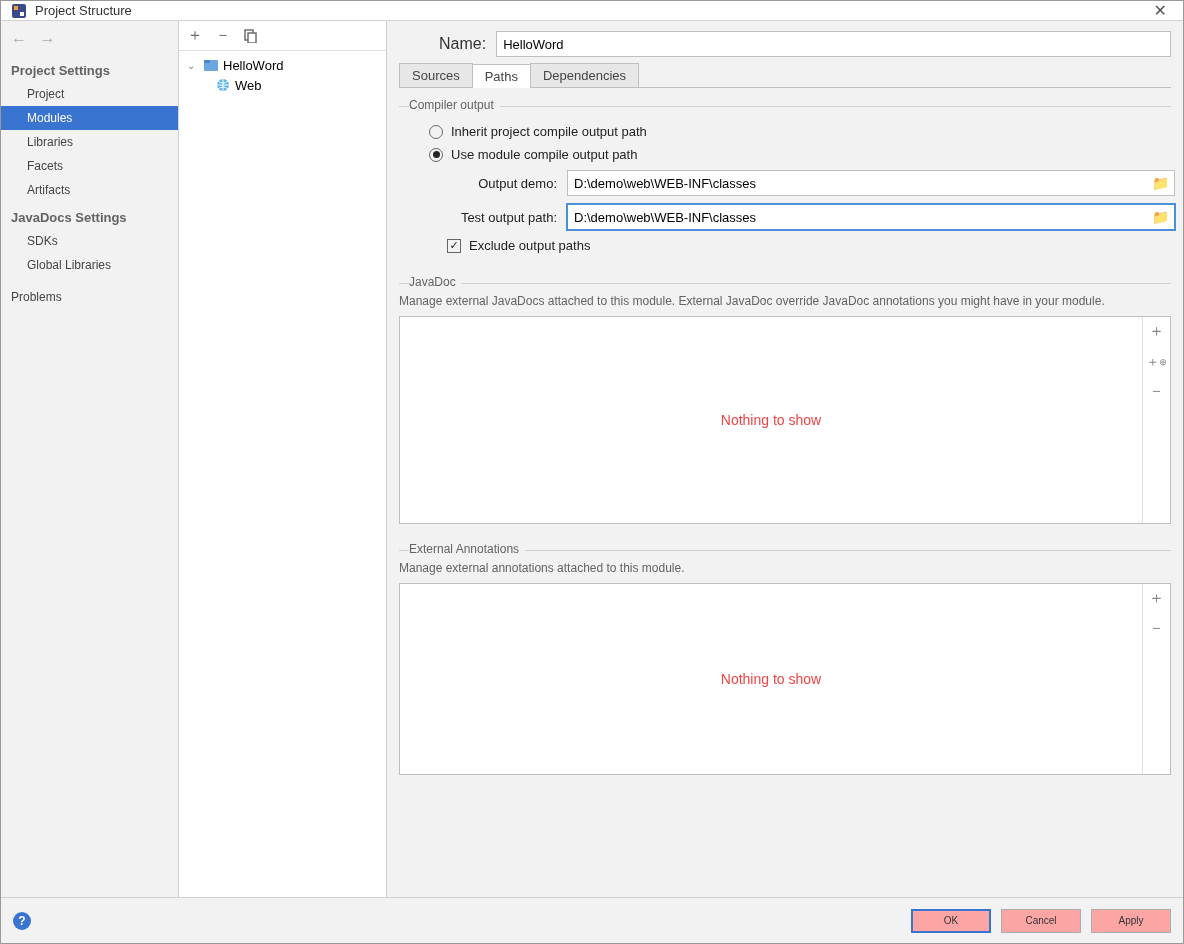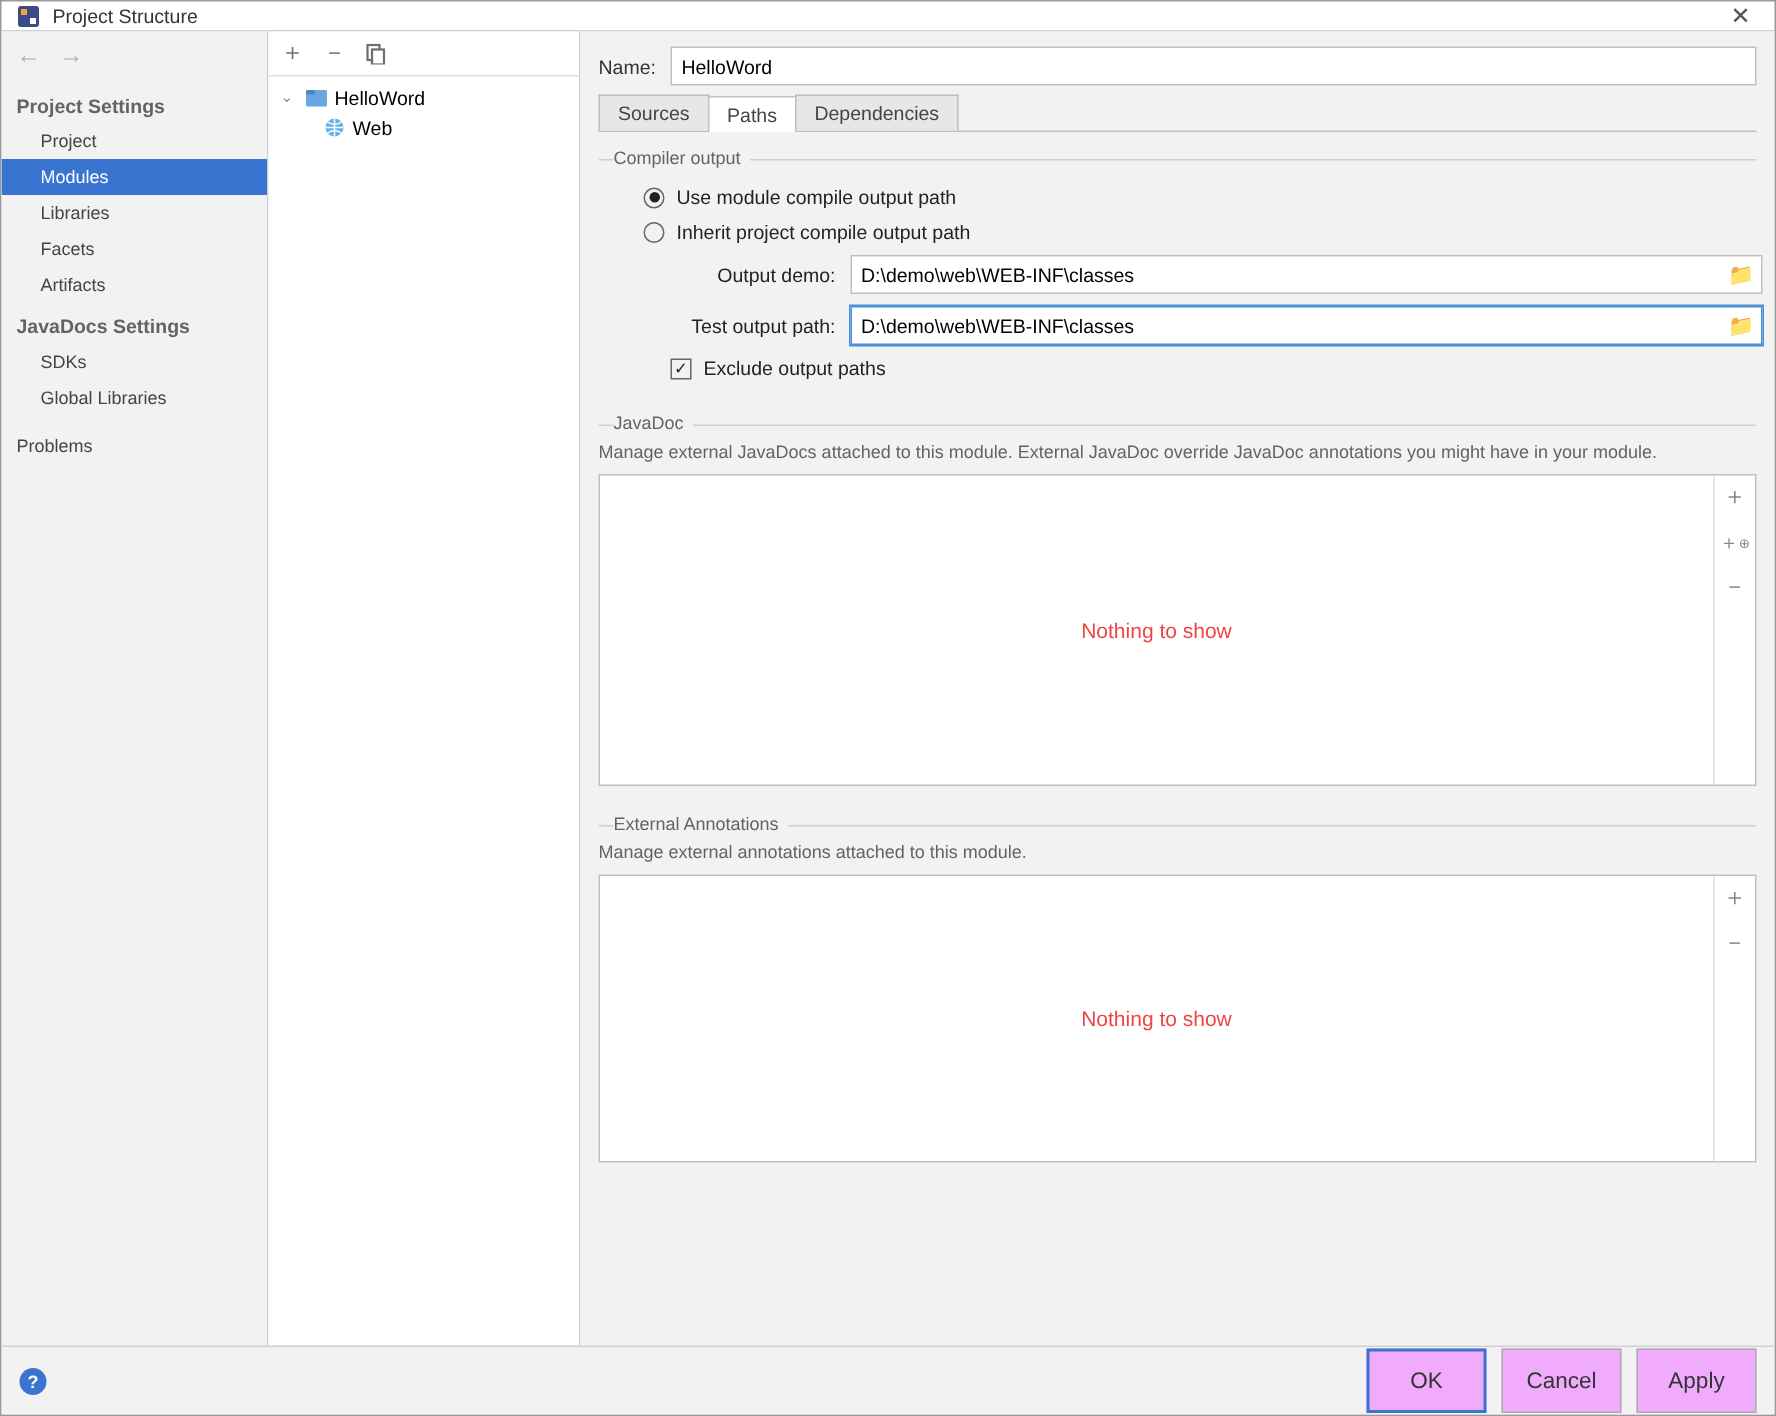--- a/index.html
+++ b/index.html
@@ -29,21 +29,21 @@
 .tree-toolbar span { cursor: pointer; }
 .tree { padding: 4px 0; font-size: 13px; }
 .tree-node { display: flex; align-items: center; padding: 2px 8px; gap: 4px; }
 .tree-node .chev { width: 12px; color: #888; font-size: 10px; }
 .tree-node .micon { width: 16px; height: 16px; display: inline-flex; }
 .tree-node.child { padding-left: 36px; }
 
 
 .editor { flex: 1; background: #f2f2f2; padding: 10px 12px 0 12px; display: flex; flex-direction: column; min-width: 0; }
 .name-row { display: flex; align-items: center; gap: 10px; margin-bottom: 6px; }
-.name-row label { font-size: 13px; color: #333; }
+.name-row label { font-size: 16px; color: #333; margin-left: 40px; }
 .name-row input { flex: 1; height: 26px; border: 1px solid #bfbfbf; padding: 0 6px; font-size: 13px; background: #fff; }
 
 .tabs { display: flex; border-bottom: 1px solid #bfbfbf; }
 .tab { padding: 4px 12px; font-size: 13px; background: #e7e7e7; border: 1px solid #bfbfbf; border-bottom: none; margin-right: -1px; cursor: pointer; color: #444; }
 .tab.active { background: #fff; position: relative; top: 1px; }
 
 .fieldset { border: none; margin-top: 14px; position: relative; padding-top: 12px; }
 .fieldset .line { position: absolute; top: 4px; left: 0; right: 0; border-top: 1px solid #d0d0d0; z-index: 0; }
 .fieldset .legend-bg { position: absolute; top: -4px; left: 10px; background: #f2f2f2; padding-right: 6px; z-index: 1; font-size: 12px; color: #636363; }
 
@@ -63,21 +63,21 @@
 
 .listbox { display: flex; border: 1px solid #bfbfbf; background: #fff; margin-top: 2px; }
 .listbox .empty { flex: 1; display: flex; align-items: center; justify-content: center; font-size: 14px; color: #ef4444; }
 .listbox .side { width: 28px; border-left: 1px solid #e0e0e0; display: flex; flex-direction: column; }
 .listbox .sbtn { height: 30px; display: flex; align-items: center; justify-content: center; color: #888; font-size: 16px; cursor: pointer; }
 
 
 .footer { height: 46px; border-top: 1px solid #d0d0d0; display: flex; align-items: center; padding: 0 12px; gap: 10px; background: #f2f2f2; }
 .help-icon { width: 18px; height: 18px; border-radius: 50%; background: #3874d0; color: #fff; font-size: 12px; font-weight: bold; display: flex; align-items: center; justify-content: center; cursor: pointer; }
 .footer .spacer { flex: 1; }
-.btn { min-width: 80px; height: 43px; border: 1px solid #adadad; background: #f0abfc; font-size: 15px; color: #333; cursor: pointer; }
+.btn { min-width: 80px; height: 24px; border: 1px solid #adadad; background: #fca5a5; font-size: 10px; color: #333; cursor: pointer; }
 .btn.primary { border: 2px solid #3874d0; }
 
 svg { display: block; }
 </style>
 </head>
 <body>
 
 <div class="titlebar">
   <span class="app-icon">
     <svg width="16" height="16" viewBox="0 0 16 16">
@@ -154,26 +154,26 @@
       <div class="tab">Sources</div>
       <div class="tab active">Paths</div>
       <div class="tab">Dependencies</div>
     </div>
 
     <div class="fieldset">
       <div class="line"></div>
       <div class="legend-bg">Compiler output</div>
       <div style="height:6px"></div>
       <div class="radio-row">
+        <span class="radio"></span>
+        <span>Inherit project compile output path</span>
+      </div>
+      <div class="radio-row">
         <span class="radio sel"></span>
         <span>Use module compile output path</span>
-      </div>
-      <div class="radio-row">
-        <span class="radio"></span>
-        <span>Inherit project compile output path</span>
       </div>
       <div class="path-row">
         <span class="lbl">Output demo:</span>
         <div class="ipt">
           <input type="text" value="D:\demo\web\WEB-INF\classes" style="">
           <span class="browse-icon">📁</span>
         </div>
       </div>
       <div class="path-row">
         <span class="lbl">Test output path:</span>

